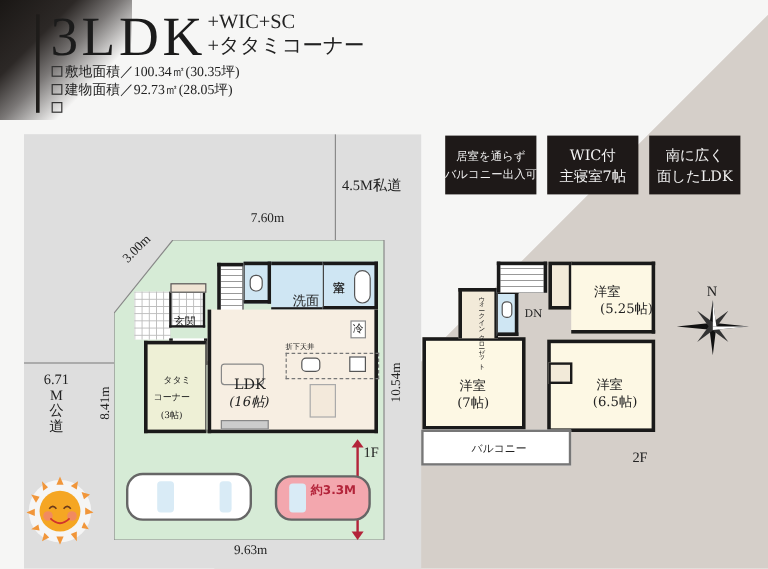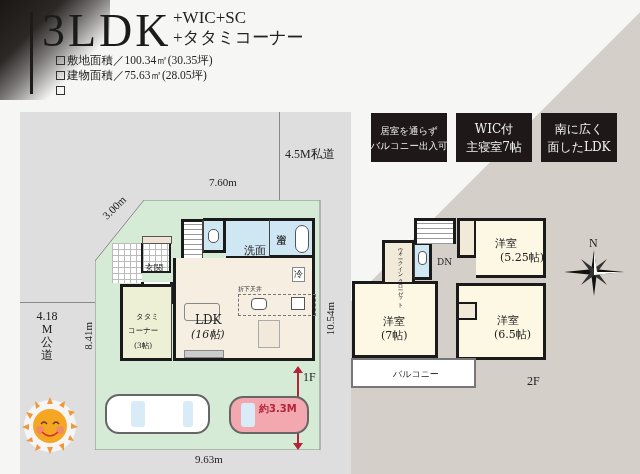--- a/index.html
+++ b/index.html
@@ -2,21 +2,21 @@
 <html><head>
 <meta charset="utf-8">
 <style>
   * { box-sizing: border-box; margin: 0; padding: 0; }
   body { width: 640px; height: 474px; overflow: hidden; background: #f6f6f5; font-family: "DejaVu Serif", "Liberation Serif", serif; position: relative; color: #222; }
   .abs { position: absolute; }
   .corner-tl-fade { left: 0; top: 0; width: 110px; height: 100px; background: linear-gradient(135deg, #1a1715 0%, #2c2826 30%, #7a7776 48%, rgba(246,246,245,0) 70%); }
   .title-bar { left: 30px; top: 12px; width: 3px; height: 82px; background: #1e1c1a; }
   .title-main { left: 42px; top: 6px; font-size: 46px; letter-spacing: 3px; font-family: Liberation Serif, serif; color: #1b1b1b; line-height: 50px; }
   .title-sub { left: 173px; top: 8px; font-size: 17px; line-height: 20px; color: #222; font-family: "Liberation Serif", serif; }
-  .spec { left: 56px; font-size: 11.5px; color: #222; line-height: 14px; font-family: "Liberation Serif", serif; }
+  .spec { left: 43px; font-size: 11.5px; color: #222; line-height: 14px; font-family: "Liberation Serif", serif; }
   .spec .box { display:inline-block; width:9px; height:9px; border:1px solid #333; margin-right:2px; vertical-align: -1px; }
   
   .badge { background: #1e1918; color: #f2f2f2; text-align: center; font-size: 11px; line-height: 15px; display:flex; flex-direction:column; justify-content:center; align-items:center; }
   .badge span { display:block; white-space:nowrap; }
   
   .beige { left: 0; top: 0; width: 640px; height: 474px; background: linear-gradient(135deg, rgba(0,0,0,0) 0%, rgba(0,0,0,0) 58.5%, #d5cfc9 58.6%); }
   
   .site-grey { background: #dedede; }
   .line { background: #8a8a8a; }
   .floor-beige { background: #f7eee2; }
@@ -35,21 +35,21 @@
 <div class="abs beige"></div>
 
 <div class="abs corner-tl-fade"></div>
 <div class="abs title-bar"></div>
 <div class="abs title-main">3LDK</div>
 <div class="abs title-sub">
   <div>+WIC+SC</div>
   <div>+タタミコーナー</div>
 </div>
 <div class="abs spec" style="top:53px"><span class="box"></span><span>敷地面積／100.34㎡(30.35坪)</span></div>
-<div class="abs spec" style="top:68px"><span class="box"></span><span>建物面積／75.63㎡(28.05坪)</span></div>
+<div class="abs spec" style="top:68px"><span class="box"></span><span>建物面積／92.73㎡(28.05坪)</span></div>
 <div class="abs spec" style="top:83px"><span class="box"></span></div>
 
 <div class="abs badge" style="left:371px;top:113px;width:76px;height:49px;font-size:9.5px;">
   <span>居室を通らず</span>
   <span>バルコニー出入可</span>
 </div>
 <div class="abs badge" style="left:456px;top:113px;width:76px;height:49px;font-size:12px;line-height:18px;">
   <span>WIC付</span>
   <span>主寝室7帖</span>
 </div>
@@ -58,21 +58,21 @@
   <span>面したLDK</span>
 </div>
 
 <div class="abs site-grey" style="left:20px;top:112px;width:331px;height:362px;"></div>
 <div class="abs" style="left:20px;top:112px;width:260px;height:88px;background:#dedede;"></div>
 <div class="abs line" style="left:279px;top:112px;width:1px;height:88px;"></div>
 <div class="abs line" style="left:20px;top:302px;width:76px;height:1px;"></div>
 <div class="abs dim" style="left:285px;top:146px;font-size:12px;">4.5M私道</div>
 
 <div class="abs dim" style="left:32px;top:310px;text-align:center;width:30px;line-height:13px;font-size:12px;">
-  <div>4.18</div>
+  <div>6.71</div>
   <div>M</div>
   <div>公</div>
   <div>道</div>
 </div>
 
 <svg class="abs" style="left:95px;top:200px;" width="235" height="250">
   <polygon points="49,0 225,0 225,250 0,250 0,61" fill="#d6ebd6" stroke="#888" stroke-width="1"></polygon>
 </svg>
 <div class="abs dim" style="left:209px;top:176px;">7.60m</div>
 <div class="abs dim" style="left:100px;top:213px;transform:rotate(-45deg);transform-origin:left top;">3.00m</div>

